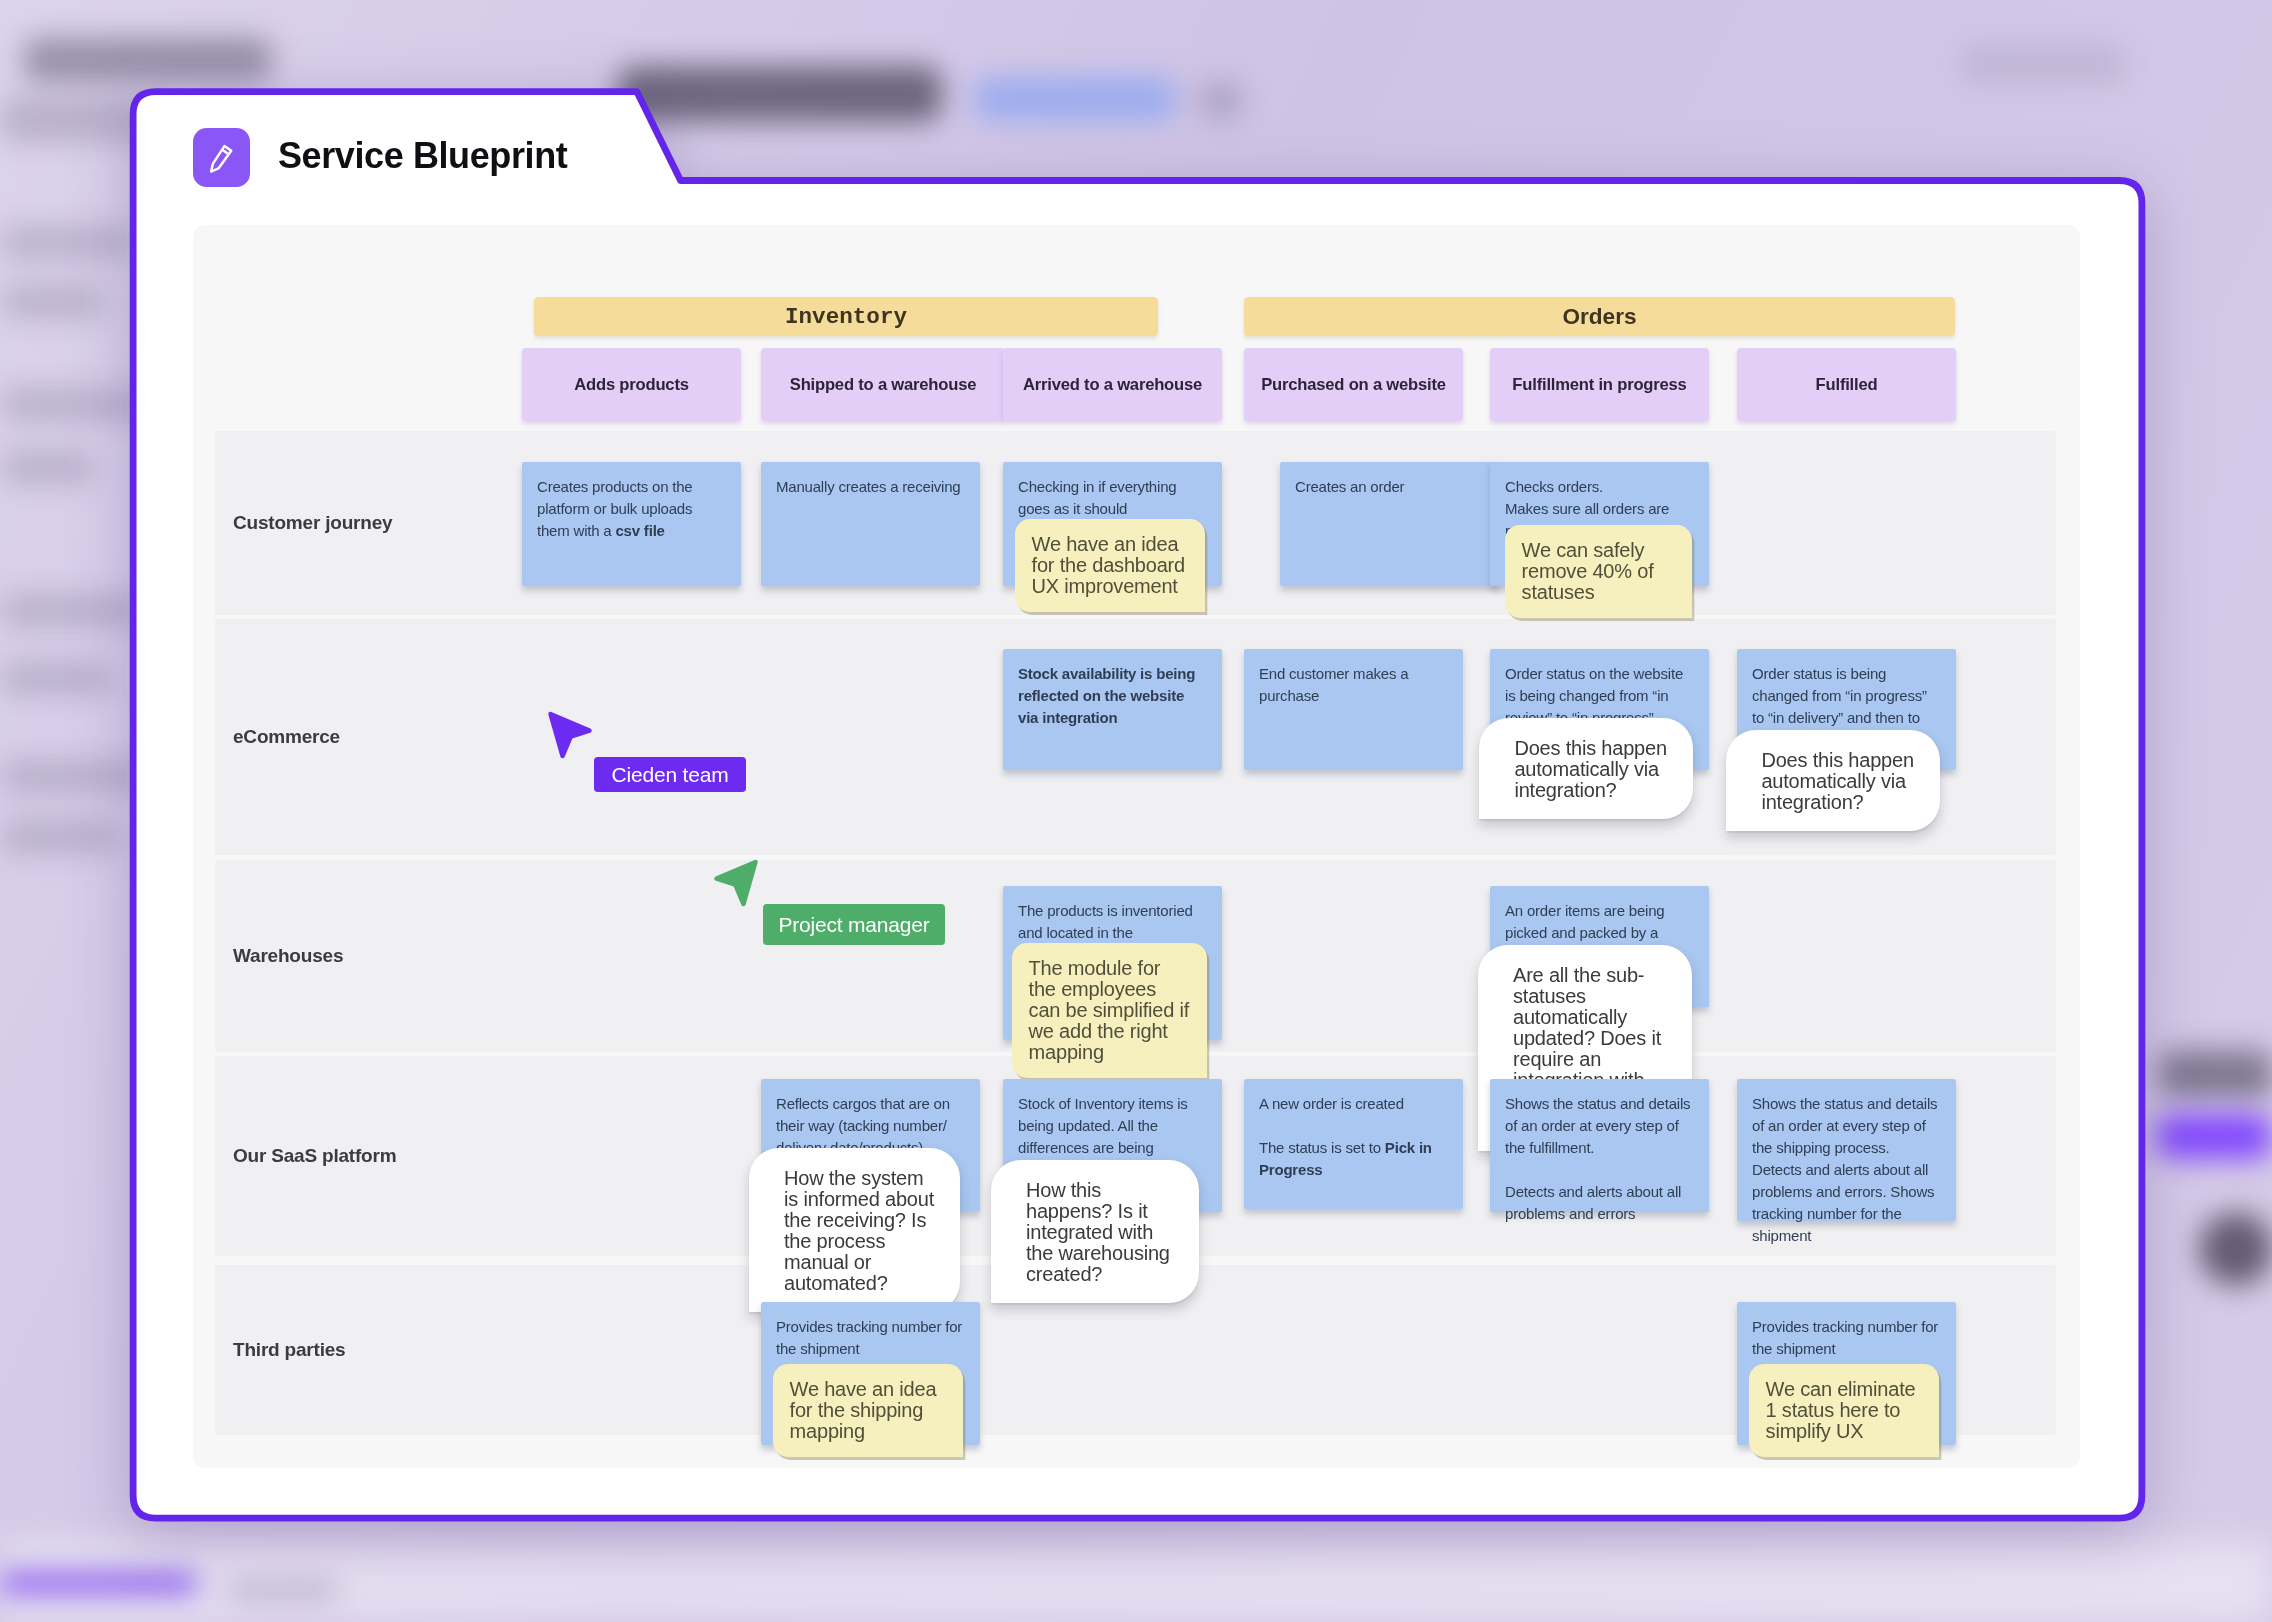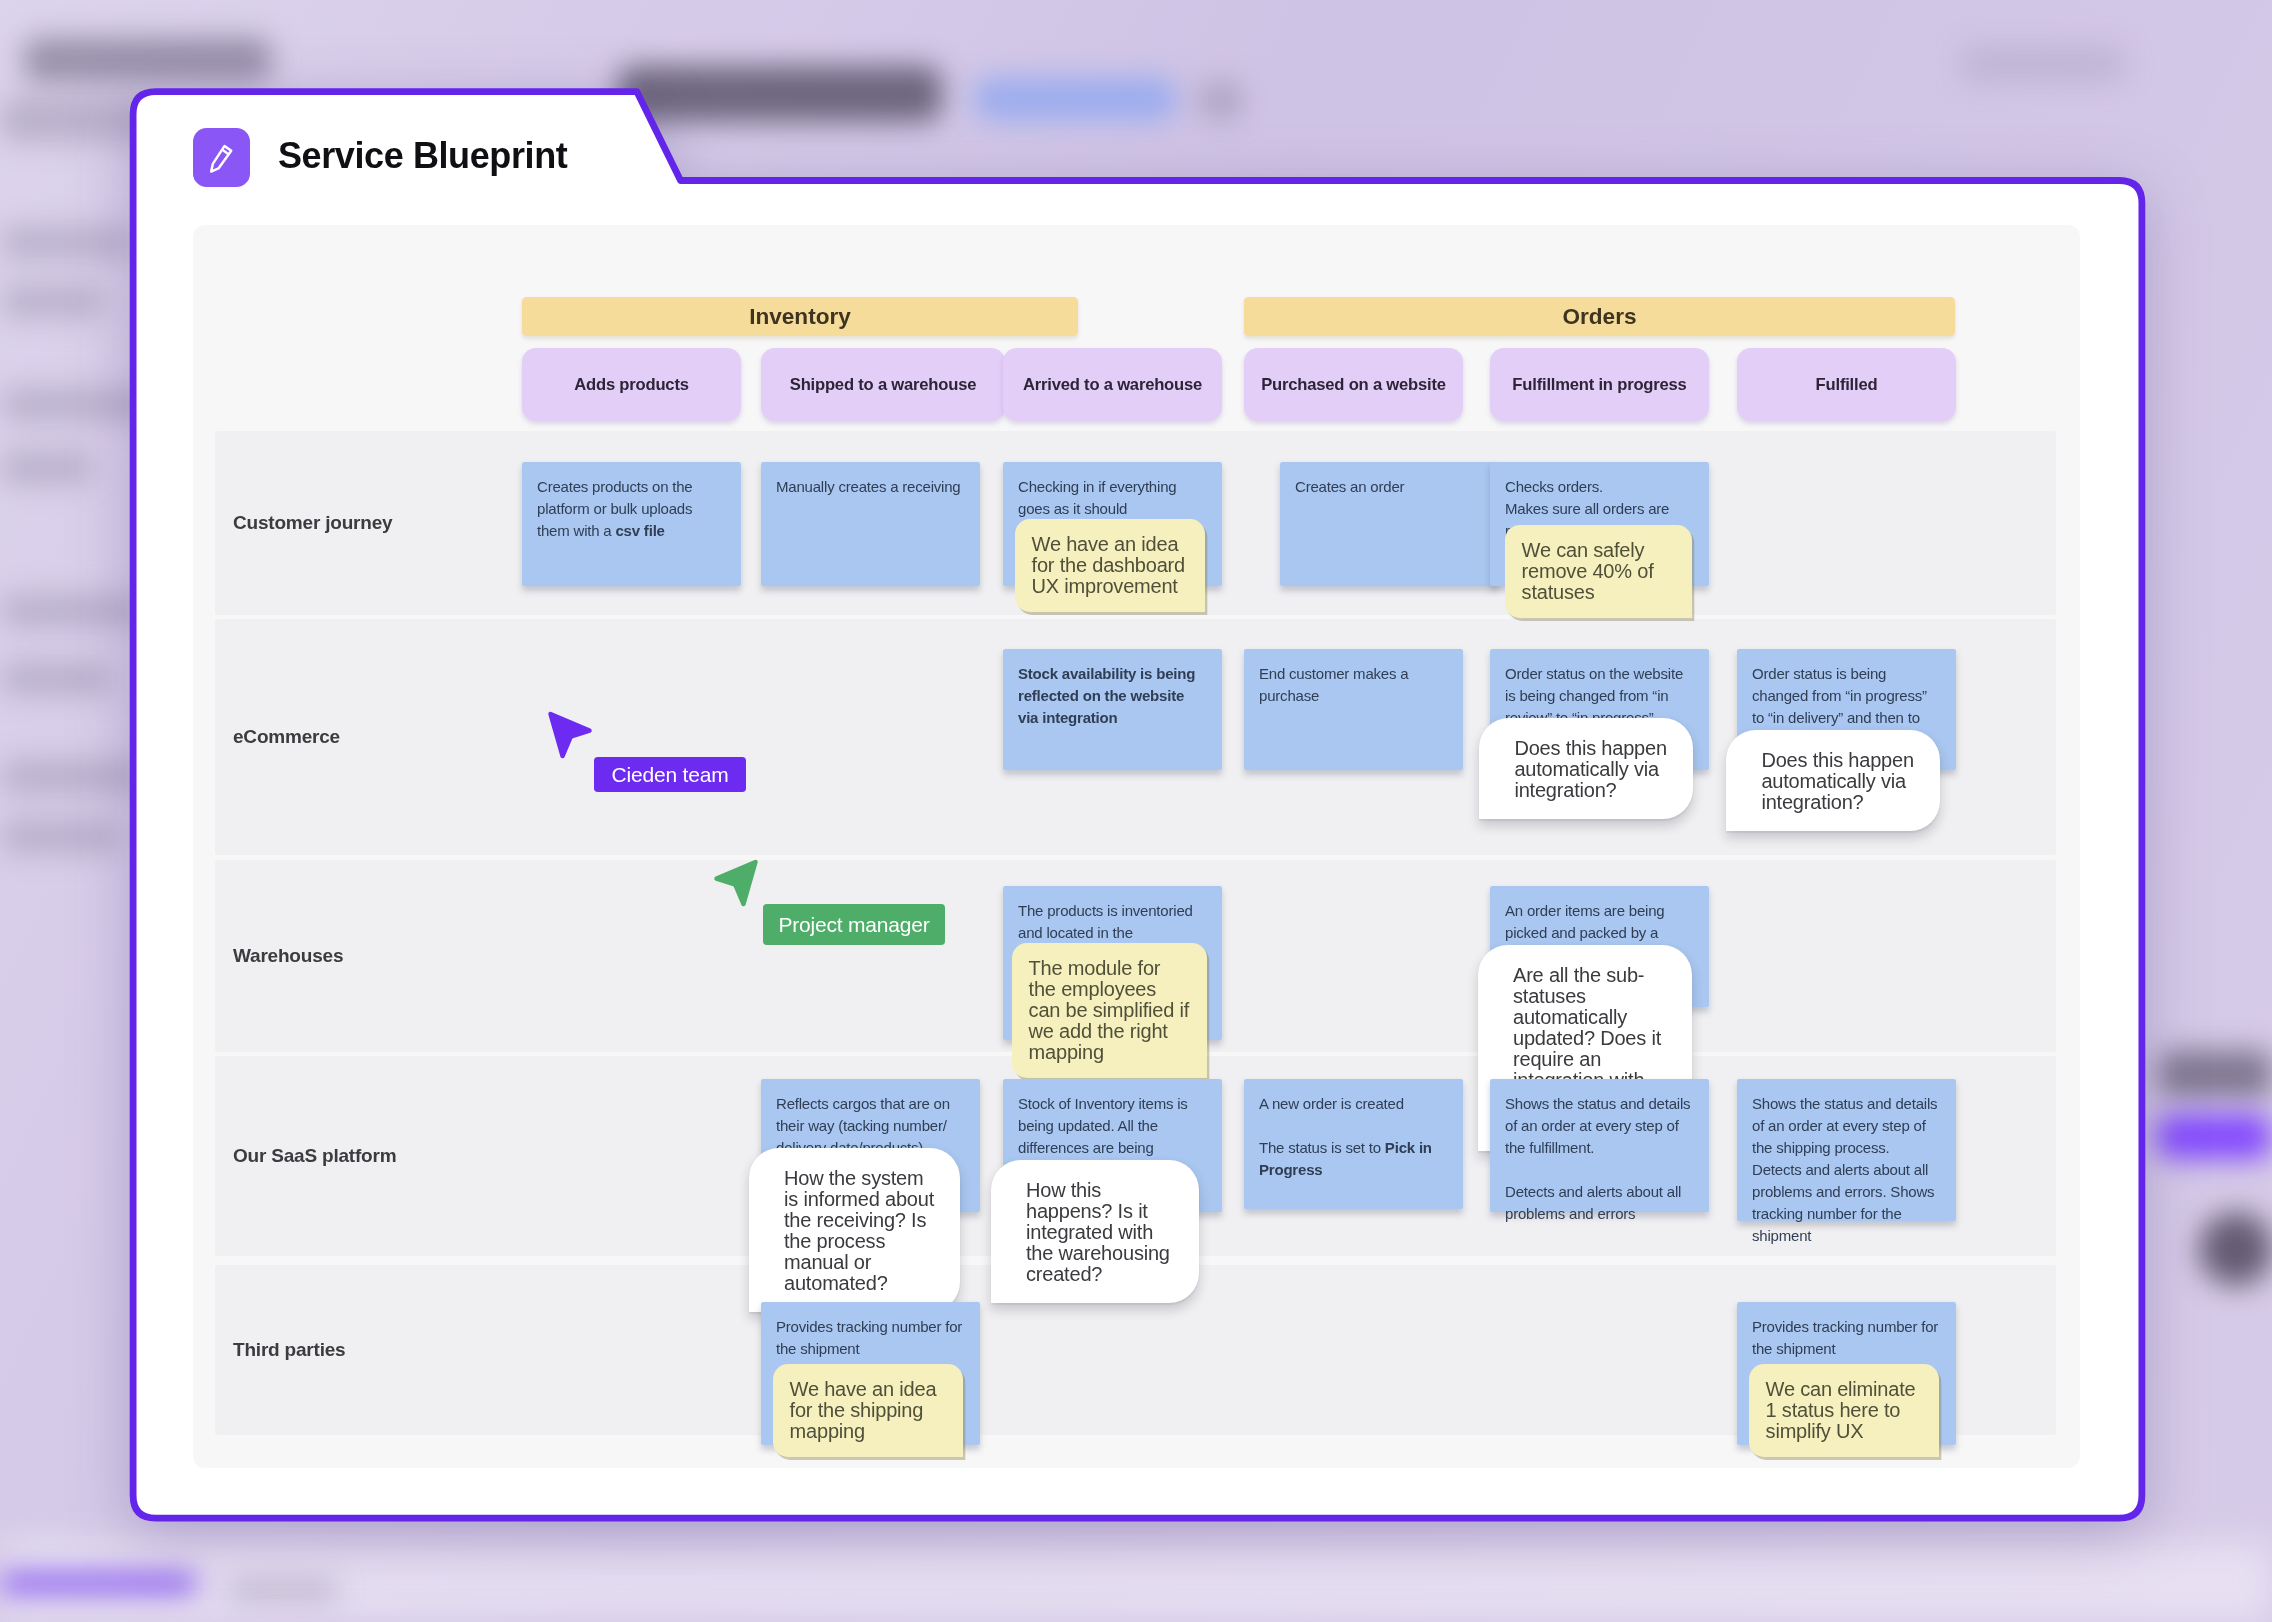--- a/index.html
+++ b/index.html
@@ -24,21 +24,21 @@
   .board{position:absolute;left:66px;top:138px;width:1887px;height:1243px;
     background:#F7F7F8;border-radius:12px;}
   .objects{position:absolute;inset:0;}
   
   .row-band{position:absolute;left:88px;width:1841px;background:#F0F0F2;border-radius:3px;}
   .row-label{position:absolute;left:106px;transform:translateY(-50%);
     font-size:19px;font-weight:700;color:#3B3B40;letter-spacing:-0.2px;white-space:nowrap;}
   .group-header{position:absolute;height:39px;background:#F6DC9B;border-radius:4.5px;
     display:flex;align-items:center;justify-content:center;
     font-size:22.6px;font-weight:700;color:#3E3420;box-shadow:0 2.3px 3.8px rgba(150,125,60,.18);}
-  .phase-header{position:absolute;height:73px;background:#E3CEF8;border-radius:14px;
+  .phase-header{position:absolute;height:73px;background:#E3CEF8;border-radius:4px;
     display:flex;align-items:center;justify-content:center;text-align:center;padding:0 6px;box-sizing:border-box;
     font-size:16.6px;font-weight:700;color:#2D2537;letter-spacing:-0.2px;
     box-shadow:0 3px 5.3px rgba(120,100,160,.22);}
   
   .card{position:absolute;width:219px;background:#A9C7F0;border-radius:2.3px;
     box-shadow:0 4.5px 6.8px rgba(90,100,125,.30);box-sizing:border-box;padding:13.6px 15px;}
   .card-text{font-size:15px;line-height:22px;color:#2F3E55;white-space:pre-line;letter-spacing:-0.2px;}
   .card-text .bold{font-weight:700;}
   .bubble{position:absolute;box-sizing:border-box;font-size:20px;line-height:21px;letter-spacing:-0.2px;}
   .bubble.yellow{background:#F5F0BE;color:#50503A;border-radius:15px 15px 0 15px;
@@ -95,21 +95,21 @@
         <div class="row-band" style="top: 344px; height: 184px;"></div>
         <div class="row-label" style="top: 436px;">Customer journey</div>
         <div class="row-band" style="top: 532px; height: 236px;"></div>
         <div class="row-label" style="top: 650px;">eCommerce</div>
         <div class="row-band" style="top: 773px; height: 192px;"></div>
         <div class="row-label" style="top: 869px;">Warehouses</div>
         <div class="row-band" style="top: 969px; height: 200px;"></div>
         <div class="row-label" style="top: 1069px;">Our SaaS platform</div>
         <div class="row-band" style="top: 1178px; height: 170px;"></div>
         <div class="row-label" style="top: 1263px;">Third parties</div>
-        <div class="group-header" style="left: 395px; top: 210px; width: 556px;">Inventory</div>
+        <div class="group-header" style="left: 407px; top: 210px; width: 624px; font-family: Liberation Mono, monospace;">Inventory</div>
         <div class="group-header" style="left: 1117px; top: 210px; width: 711px;">Orders</div>
         <div class="phase-header" style="left: 395px; top: 261px; width: 219px;">Adds products</div>
         <div class="phase-header" style="left: 634px; top: 261px; width: 244px;">Shipped to a warehouse</div>
         <div class="phase-header" style="left: 876px; top: 261px; width: 219px;">Arrived to a warehouse</div>
         <div class="phase-header" style="left: 1117px; top: 261px; width: 219px;">Purchased on a website</div>
         <div class="phase-header" style="left: 1363px; top: 261px; width: 219px;">Fulfillment in progress</div>
         <div class="phase-header" style="left: 1610px; top: 261px; width: 219px;">Fulfilled</div>
         <div class="card" style="left: 395px; top: 375px; height: 124px;">
           <div class="card-text"><span>Creates products on the platform or bulk uploads them with a </span><span class="bold">csv file</span></div>
         </div>

